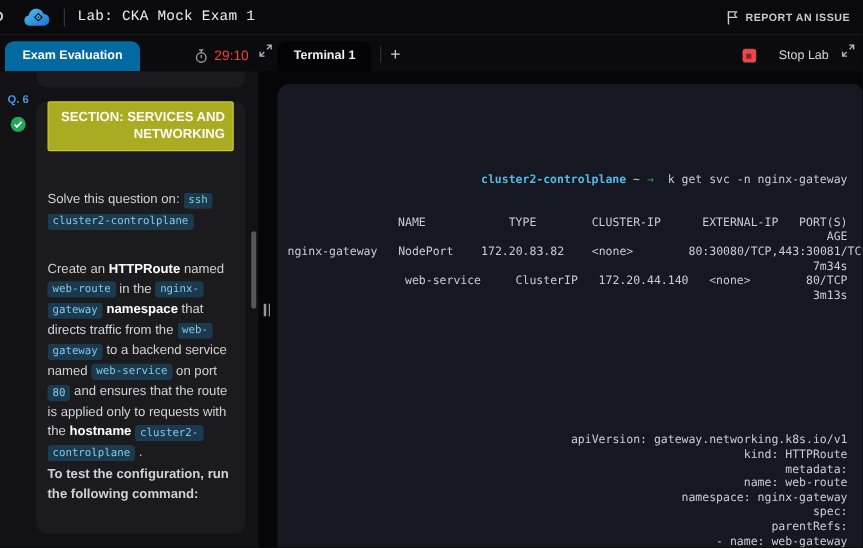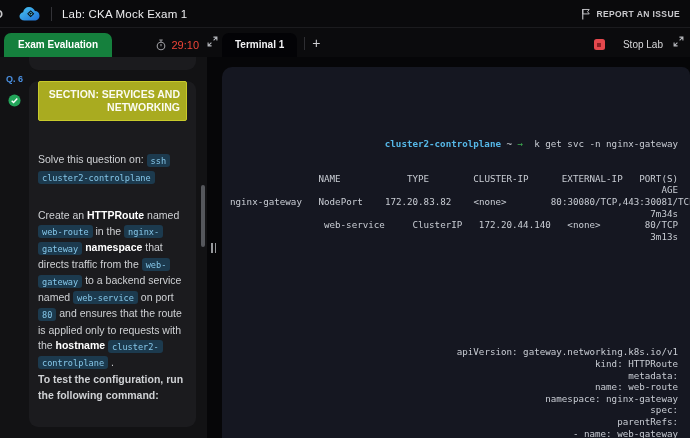--- a/index.html
+++ b/index.html
@@ -7,28 +7,28 @@
               font-family:"Liberation Sans",sans-serif; }
 
   
   .topbar { height:28px; display:flex; align-items:center; background:#0a0a0c;
             border-bottom:1px solid #1b1b1e; padding-right:10px; }
   .partial-glyph { width:7px; overflow:hidden; color:#c9c9cc; font-size:11px; font-weight:bold;
                    margin-left:0; }
   .partial-glyph span { margin-left:-5px; display:inline-block; }
   .logo { margin:0 8px 0 12px; display:flex; align-items:center; }
   .tb-divider { width:1px; height:14px; background:#333338; margin-right:10px; }
-  .tb-title { color:#ededef; font-size:11.5px; letter-spacing:.2px; }
+  .tb-title { color:#ededef; font-size:11.5px; letter-spacing:.2px;font-family:Liberation Mono, monospace; }
   .tb-right { margin-left:auto; display:flex; align-items:center; gap:5px; cursor:pointer; }
   .tb-report { color:#c9c9cd; font-size:8.5px; font-weight:bold; letter-spacing:.4px; }
 
   
   .tabsrow { height:29px; display:flex; background:#0b0b0d; }
   .tabs-left { width:222px; display:flex; align-items:flex-end; }
-  .tab-left { margin-left:4px; background:#15803d; border-radius:7px 7px 0 0;
+  .tab-left { margin-left:4px; background:#0369a1; border-radius:7px 7px 0 0;
               padding:6px 14px 7px; color:#fff; font-size:10px; font-weight:bold; }
   .timer-grp { margin-left:auto; display:flex; align-items:center; gap:4px; padding-bottom:6px; }
   .timer-txt { color:#f04438; font-size:11px; font-weight:normal; }
   .exp-btn { padding:0 4px 6px 8px; cursor:pointer; }
   .tabs-right { flex:1; display:flex; align-items:flex-end; }
   .tab-term { background:#030306; border-radius:7px 7px 0 0; padding:6px 13px 7px;
               color:#f2f2f4; font-size:10px; font-weight:bold; }
   .term-div { width:1px; height:13px; background:#2e2e32; margin:0 7px 7px; }
   .plus-btn { color:#cfcfd3; font-size:14px; font-weight:300; padding-bottom:6px; cursor:pointer; }
   .stop-grp { margin-left:auto; display:flex; align-items:center; gap:18px; padding-bottom:7px; cursor:pointer; }

